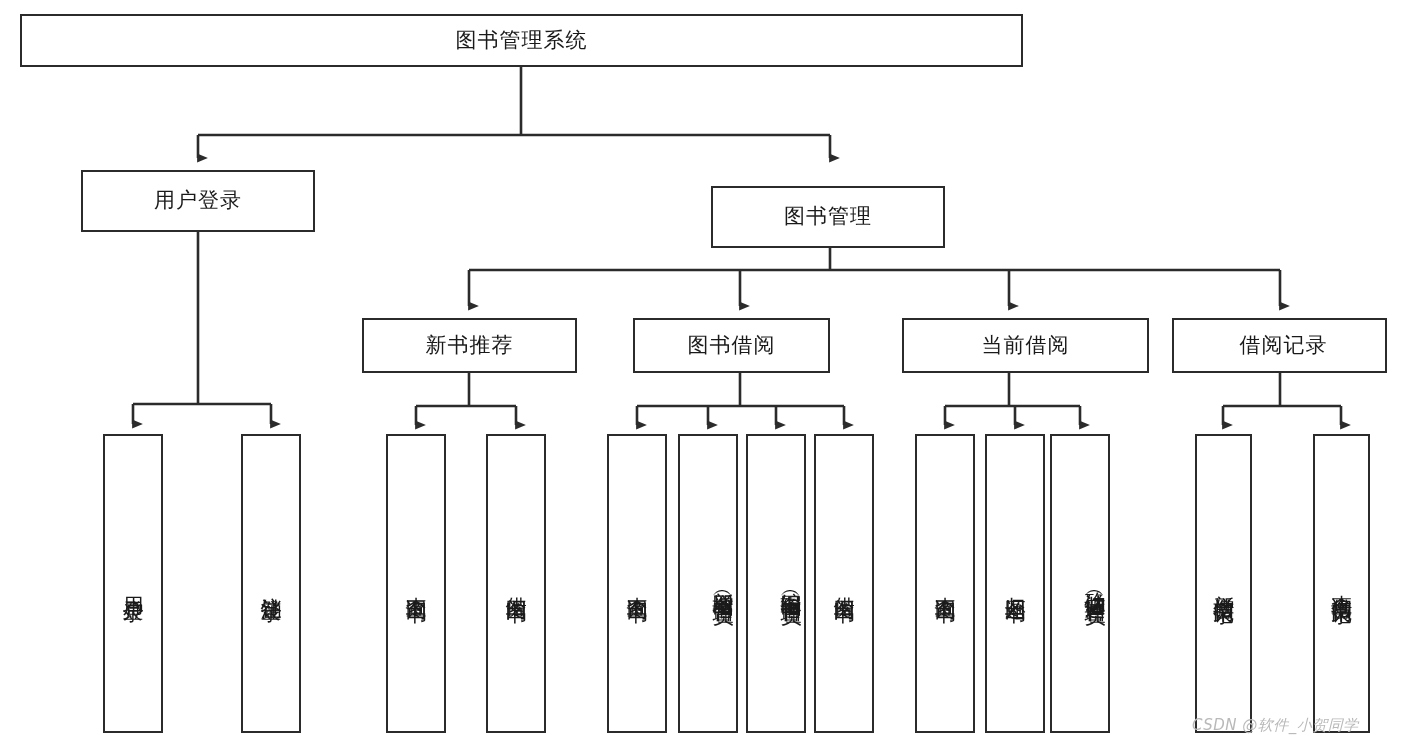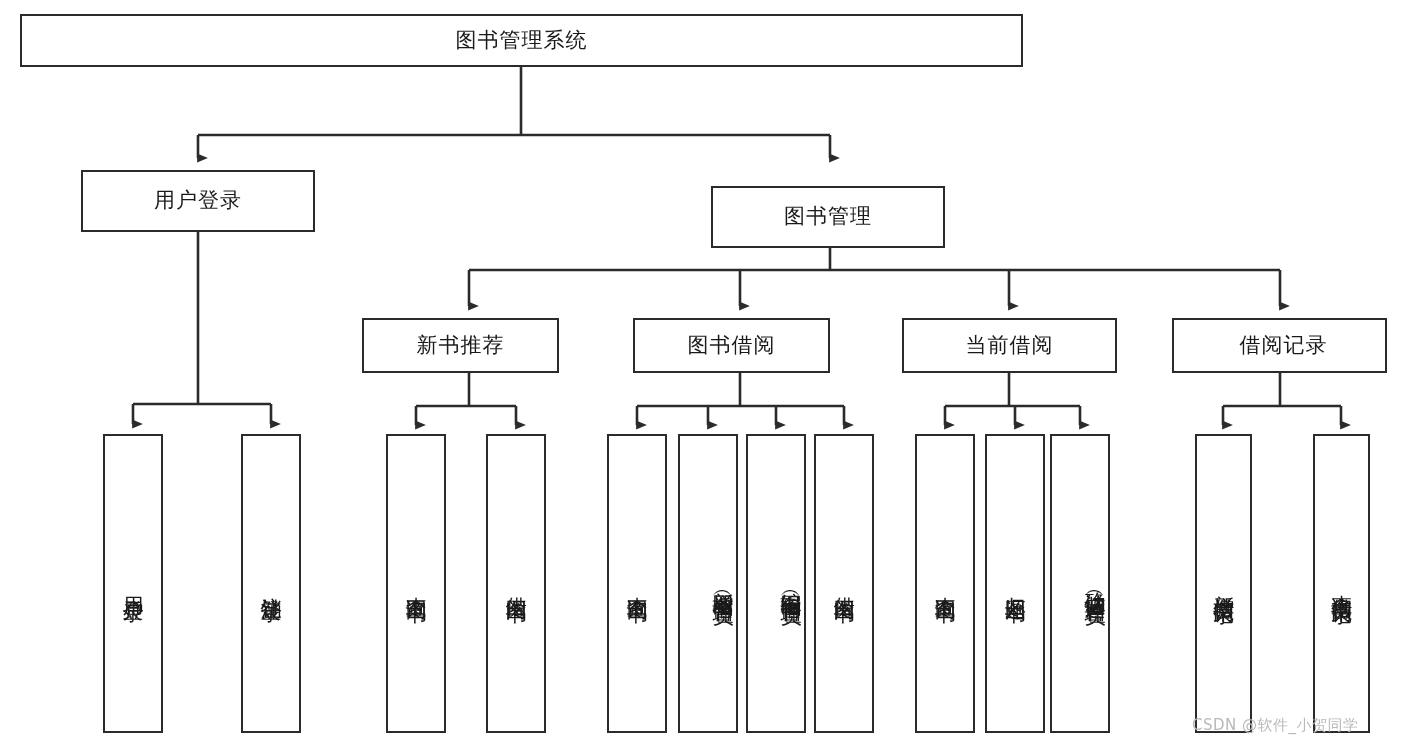--- a/index.html
+++ b/index.html
@@ -119,37 +119,37 @@
   </svg>
 
   <div class="node horiz" id="title-node" style="left: 20px; top: 14px; width: 1003px; height: 53px;">图书管理系统</div>
 
   <div id="level2-layer">
       <div class="node horiz" style="left: 81px; top: 170px; width: 234px; height: 62px;">用户登录</div>
       <div class="node horiz" style="left: 711px; top: 186px; width: 234px; height: 62px;">图书管理</div>
     </div>
 
   <div id="level3-layer">
-      <div class="node horiz" style="left: 362px; top: 318px; width: 197px; height: 55px;">新书推荐</div>
+      <div class="node horiz" style="left: 362px; top: 318px; width: 215px; height: 55px;">新书推荐</div>
       <div class="node horiz" style="left: 633px; top: 318px; width: 197px; height: 55px;">图书借阅</div>
-      <div class="node horiz" style="left: 902px; top: 318px; width: 215px; height: 55px;">当前借阅</div>
+      <div class="node horiz" style="left: 902px; top: 318px; width: 247px; height: 55px;">当前借阅</div>
       <div class="node horiz" style="left: 1172px; top: 318px; width: 215px; height: 55px; padding-left: 8px;">借阅记录</div>
     </div>
 
   <div id="leaf-layer">
       <div class="node vert" style="left: 103px; top: 434px; width: 60px; height: 299px;">用户登录</div>
       <div class="node vert" style="left: 241px; top: 434px; width: 60px; height: 299px;">注销登录</div>
       <div class="node vert" style="left: 386px; top: 434px; width: 60px; height: 299px;">查询图书</div>
       <div class="node vert" style="left: 486px; top: 434px; width: 60px; height: 299px;">借阅图书</div>
       <div class="node vert" style="left: 607px; top: 434px; width: 60px; height: 299px;">查询图书</div>
       <div class="node vert top-align" style="left: 678px; top: 434px; width: 60px; height: 299px;">新增图书（管理员）</div>
       <div class="node vert top-align" style="left: 746px; top: 434px; width: 60px; height: 299px;">编辑图书（管理员）</div>
       <div class="node vert" style="left: 814px; top: 434px; width: 60px; height: 299px;">借阅图书</div>
       <div class="node vert" style="left: 915px; top: 434px; width: 60px; height: 299px;">查询图书</div>
       <div class="node vert" style="left: 985px; top: 434px; width: 60px; height: 299px;">归还图书</div>
       <div class="node vert top-align" style="left: 1050px; top: 434px; width: 60px; height: 299px;">确认归还（管理员）</div>
       <div class="node vert" style="left: 1195px; top: 434px; width: 57px; height: 299px;">新增借阅记录</div>
       <div class="node vert" style="left: 1313px; top: 434px; width: 57px; height: 299px;">查询借阅记录</div>
     </div>
 
-  <div class="watermark" style="left: 1192px; top: 716px;">CSDN @软件_小贺同学</div>
+  <div class="watermark" style="left: 1192px; top: 716px; font-style: italic;">CSDN @软件_小贺同学</div>
 
 </div>
 
 </body></html>

